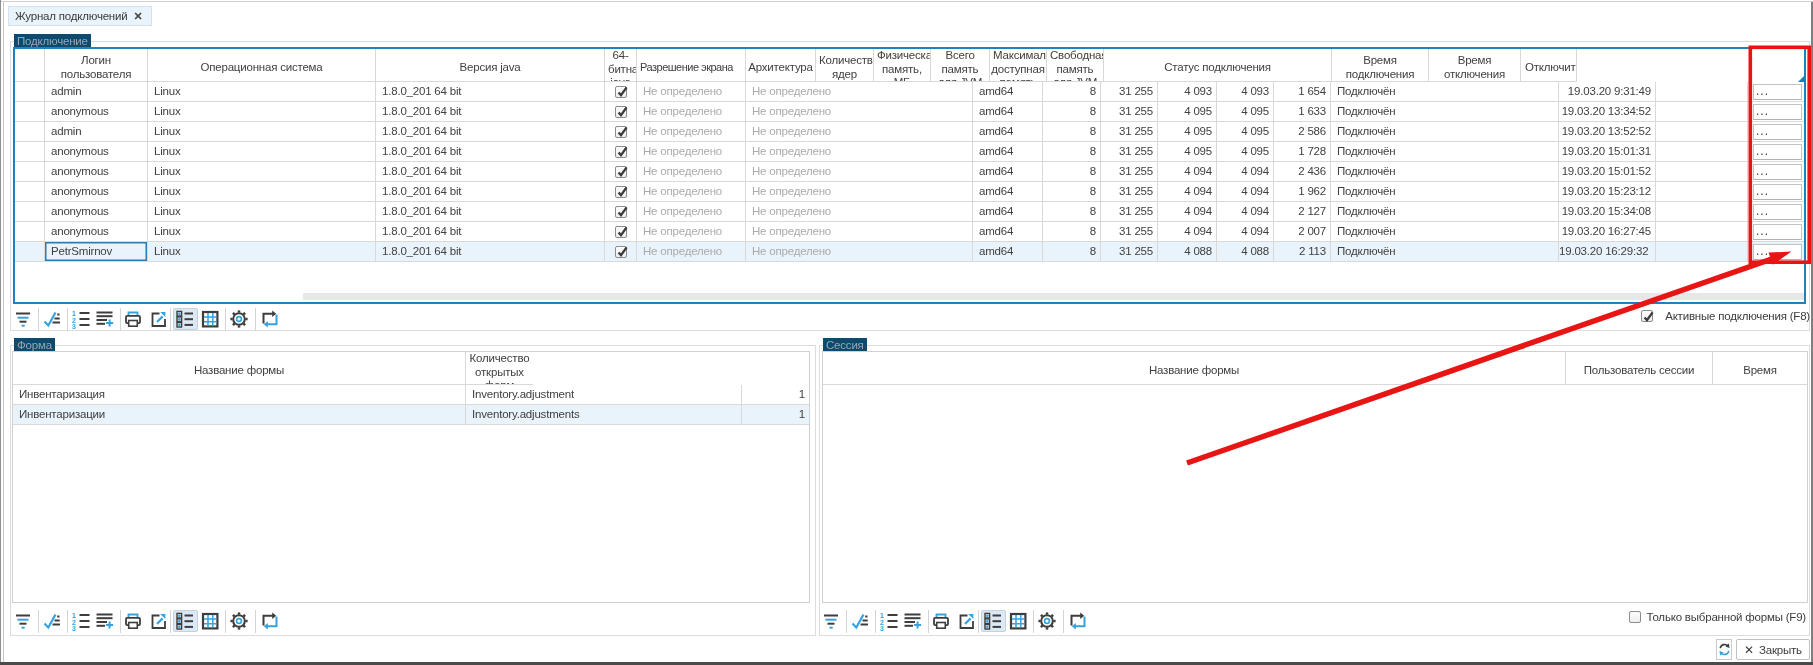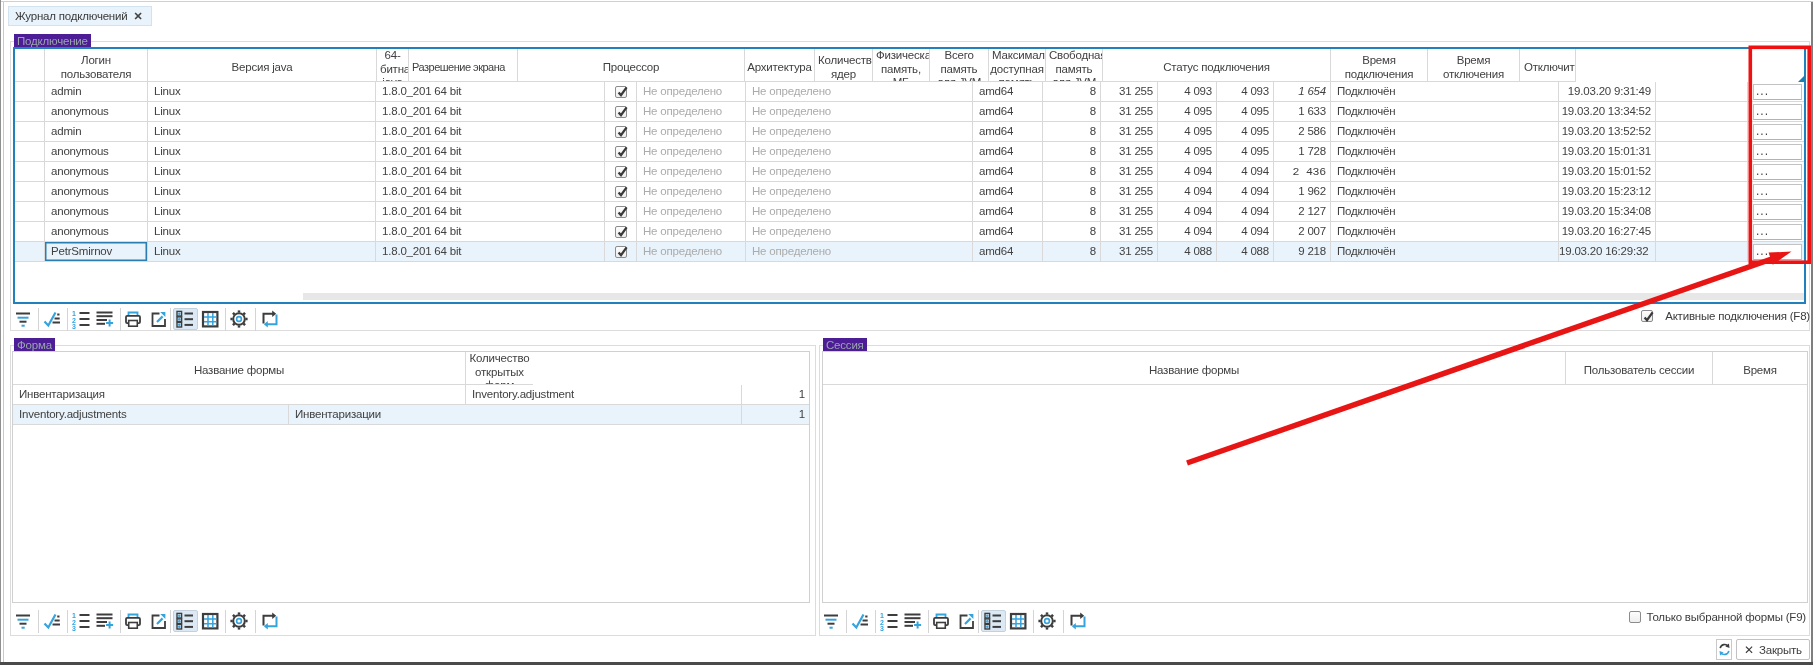--- a/index.html
+++ b/index.html
@@ -1,18 +1,18 @@
 <!DOCTYPE html>
 <html><head><meta charset="utf-8"><style>
 *{margin:0;padding:0;box-sizing:border-box}
 html,body{width:1813px;height:665px}
 body{position:relative;font-family:"Liberation Sans",sans-serif;background:#fff;overflow:hidden;font-size:11.5px;letter-spacing:-0.2px;color:#414141}
 .a{position:absolute}
 .gb{position:absolute;border:1px solid #dcdcdc}
-.gb>span{position:absolute;top:-8px;left:3px;background:#4c1d95;padding:0 3px;color:#9aa5ad;line-height:15px;white-space:nowrap}
+.gb>span{position:absolute;top:-8px;left:3px;background:#0c4a6e;padding:0 3px;color:#9aa5ad;line-height:15px;white-space:nowrap}
 .hdr{display:flex;position:absolute}
 .hc{border-right:1px solid #d9d9d9;display:flex;flex-direction:column;justify-content:center;overflow:hidden;color:#414141;height:33px;border-bottom:1px solid #d9d9d9;padding-top:3px}
 .hc.top{justify-content:flex-start;padding-top:0}
 .hc.top div{line-height:13.5px}
 .hc div{width:100%;line-height:14px;text-align:center;white-space:nowrap;flex:none}
 .hc div.l{text-align:left;padding-left:3px}
 .row{display:flex;position:absolute}
 .c{border-right:1px solid #d9d9d9;overflow:hidden;white-space:nowrap;line-height:19px;height:19px;padding:0 6px}
 .c.r{text-align:right;padding:0 4px 0 6px}
 .c.g{color:#ababab}
@@ -36,34 +36,34 @@
 <div class="gb" style="left:10px;top:41px;width:1800px;height:290px">
     <span>Подключение</span>
   </div>
 <div class="a" style="left:13px;top:47px;width:1793px;height:257px;border:2px solid #2181bd;background:#fff"></div>
 <div class="hdr" style="left:15px;top:49px">
     <div class="hc " style="width:30px"></div>
     <div class="hc " style="width:103px">
       <div class="">Логин</div>
       <div class="">пользователя</div>
     </div>
+    <div class="hc " style="width:228px">
+      <div class="">Операционная система</div>
+    </div>
     <div class="hc " style="width:229px">
       <div class="">Версия java</div>
     </div>
     <div class="hc top" style="width:32px">
       <div class="">64-</div>
       <div class="l">битная</div>
       <div class="">java</div>
     </div>
     <div class="hc " style="width:109px;font-size:11px;letter-spacing:-0.5px">
       <div class="l">Разрешение экрана</div>
     </div>
-    <div class="hc " style="width:227px">
-      <div class="">Процессор</div>
-    </div>
     <div class="hc " style="width:70px">
       <div class="">Архитектура</div>
     </div>
     <div class="hc " style="width:58px">
       <div class="l">Количество</div>
       <div class="">ядер</div>
     </div>
     <div class="hc top" style="width:57px">
       <div class="l">Физическая</div>
       <div class="">память,</div>
@@ -111,21 +111,21 @@
         </svg>
       </div>
     </div>
     <div class="c g" style="width:109px;">Не определено</div>
     <div class="c g" style="width:227px;">Не определено</div>
     <div class="c " style="width:70px;">amd64</div>
     <div class="c r" style="width:58px;">8</div>
     <div class="c r" style="width:57px;">31 255</div>
     <div class="c r" style="width:59px;">4 093</div>
     <div class="c r" style="width:57px;">4 093</div>
-    <div class="c r" style="width:57px;font-style:italic;">1 654</div>
+    <div class="c r" style="width:57px;">1 654</div>
     <div class="c " style="width:228px;">Подключён</div>
     <div class="c r" style="width:97px;padding:0 4px 0 0">19.03.20 9:31:49</div>
     <div class="c " style="width:92px;"></div>
     <div class="c " style="width:56px;border-right:none"></div>
   </div>
 <div class="dots" style="left:1753px;top:84px;width:49px;height:16px">...</div>
 <div class="row" style="top:102px;border-bottom:1px solid #d9d9d9;left:15px">
     <div class="c " style="width:30px;"></div>
     <div class="c " style="width:103px;">anonymous</div>
     <div class="c " style="width:228px;">Linux</div>
@@ -215,21 +215,21 @@
         </svg>
       </div>
     </div>
     <div class="c g" style="width:109px;">Не определено</div>
     <div class="c g" style="width:227px;">Не определено</div>
     <div class="c " style="width:70px;">amd64</div>
     <div class="c r" style="width:58px;">8</div>
     <div class="c r" style="width:57px;">31 255</div>
     <div class="c r" style="width:59px;">4 094</div>
     <div class="c r" style="width:57px;">4 094</div>
-    <div class="c r" style="width:57px;font-family:Liberation Mono, monospace;">2 436</div>
+    <div class="c r" style="width:57px;">2 436</div>
     <div class="c " style="width:228px;">Подключён</div>
     <div class="c r" style="width:97px;padding:0 4px 0 0">19.03.20 15:01:52</div>
     <div class="c " style="width:92px;"></div>
     <div class="c " style="width:56px;border-right:none"></div>
   </div>
 <div class="dots" style="left:1753px;top:164px;width:49px;height:16px">...</div>
 <div class="row" style="top:182px;border-bottom:1px solid #d9d9d9;left:15px">
     <div class="c " style="width:30px;"></div>
     <div class="c " style="width:103px;">anonymous</div>
     <div class="c " style="width:228px;">Linux</div>
@@ -319,21 +319,21 @@
         </svg>
       </div>
     </div>
     <div class="c g" style="width:109px;">Не определено</div>
     <div class="c g" style="width:227px;">Не определено</div>
     <div class="c " style="width:70px;">amd64</div>
     <div class="c r" style="width:58px;">8</div>
     <div class="c r" style="width:57px;">31 255</div>
     <div class="c r" style="width:59px;">4 088</div>
     <div class="c r" style="width:57px;">4 088</div>
-    <div class="c r" style="width:57px;">9 218</div>
+    <div class="c r" style="width:57px;">2 113</div>
     <div class="c " style="width:228px;">Подключён</div>
     <div class="c r" style="width:97px;padding:0 14px 0 0">19.03.20 16:29:32</div>
     <div class="c " style="width:92px;"></div>
     <div class="c " style="width:56px;border-right:none"></div>
   </div>
 <div class="dots" style="left:1753px;top:244px;width:49px;height:16px">...</div>
 <svg class="a" style="left:1798px;top:75px" width="7" height="7">
     <polygon points="7,0 7,7 0,7" fill="#1d7fae"></polygon>
   </svg>
 <div class="a" style="left:303px;top:293px;width:1501px;height:7px;background:#e7e7e7"></div>
@@ -455,22 +455,22 @@
       <div>открытых</div>
       <div>форм</div>
     </div>
   </div>
 <div class="row" style="left:13px;top:385px;border-bottom:1px solid #d9d9d9">
     <div class="c" style="width:453px">Инвентаризация</div>
     <div class="c" style="width:276px">Inventory.adjustment</div>
     <div class="c r" style="width:67px;border-right:none">1</div>
   </div>
 <div class="row" style="left:13px;top:405px;background:#e9f3fb;border-bottom:1px solid #d9d9d9">
+    <div class="c" style="width:453px">Инвентаризации</div>
     <div class="c" style="width:276px">Inventory.adjustments</div>
-    <div class="c" style="width:453px">Инвентаризации</div>
     <div class="c r" style="width:67px;border-right:none">1</div>
   </div>
 <div class="a" style="left:822px;top:351px;width:986px;height:252px;border:1px solid #d0d0d0;background:#fff"></div>
 <div class="hdr" style="left:823px;top:352px">
     <div class="hc" style="width:743px">
       <div>Название формы</div>
     </div>
     <div class="hc" style="width:147px">
       <div>Пользователь сессии</div>
     </div>

